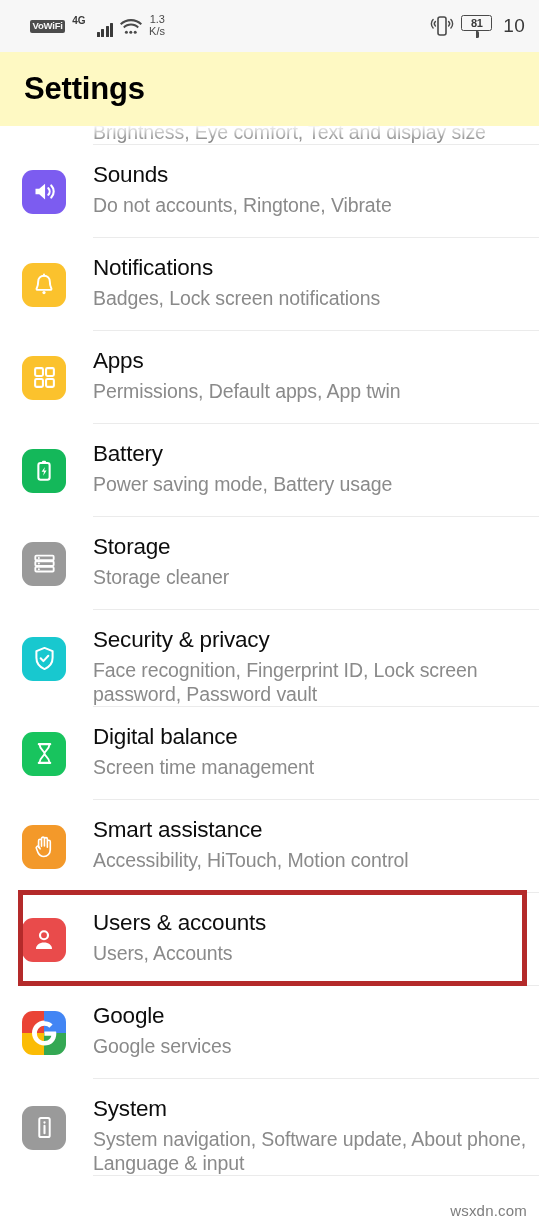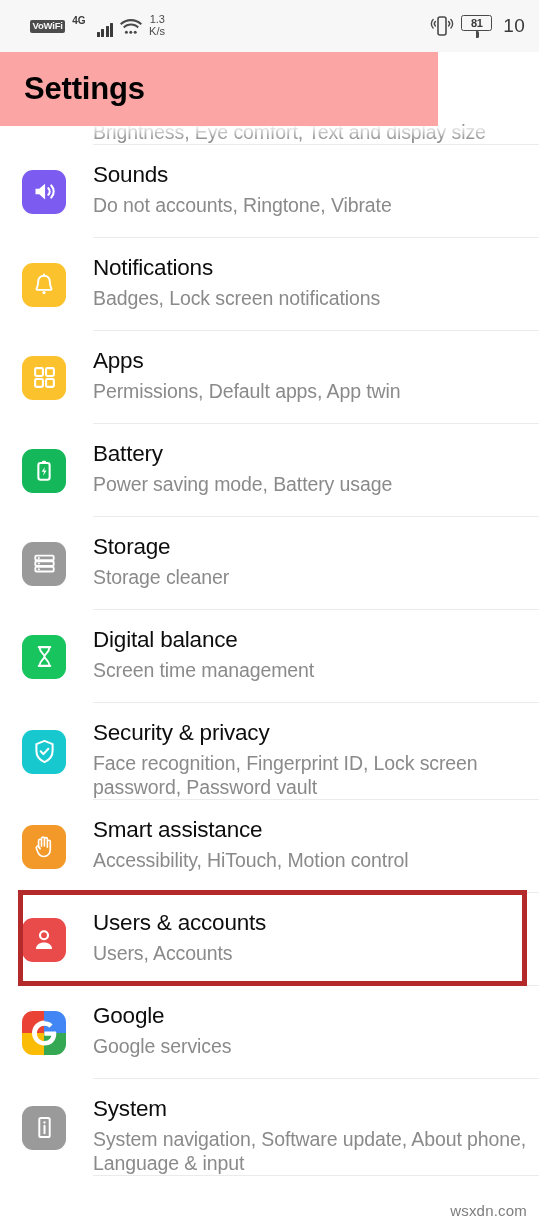--- a/index.html
+++ b/index.html
@@ -65,22 +65,22 @@
     display:flex; align-items:center; justify-content:center;
     font-size: 11px; font-weight: bold; color:#3a3a3a;
     letter-spacing: -0.3px;
   }
   .batt-tip { width:2.5px; height:7px; background:#4a4a4a; border-radius:0 1.5px 1.5px 0; margin-left:1px;}
   .clock { font-size:19px; color:#3a3a3a; margin-left:4px; letter-spacing:0.3px;}
 
   
   #header {
     position: absolute; top: 52px; left: 0;
-    width: 438px; height: 74px;
-    background: #fca5a5;
+    width: 539px; height: 74px;
+    background: #fef9c3;
     z-index: 5;
     display: flex; align-items: center;
   }
   #page-title {
     font-size: 31px; color: #000; font-weight: bold;
     margin-left: 24px; letter-spacing: -0.2px;
   }
 
   
   #list {
@@ -290,45 +290,45 @@
           </div>
         </div>
         <div class="txt-cell">
           <div class="t-title">Storage</div>
           <div class="t-sub">Storage cleaner</div>
         </div>
         <div class="divider"></div>
       </div>
       <div class="row">
         <div class="icon-cell">
+          <div class="ico" style="background: rgb(24, 200, 207);">
+            <svg width="27" height="27" viewBox="0 0 24 24">
+              <path d="M12 2.6l7.2 2.8v6c0 4.6-3.1 8.3-7.2 10-4.1-1.7-7.2-5.4-7.2-10v-6z" fill="none" stroke="white" stroke-width="1.8" stroke-linejoin="round"></path>
+              <path d="M8.6 11.8l2.4 2.5 4.4-4.7" fill="none" stroke="white" stroke-width="1.8" stroke-linecap="round" stroke-linejoin="round"></path>
+            </svg>
+          </div>
+        </div>
+        <div class="txt-cell">
+          <div class="t-title">Security &amp; privacy</div>
+          <div class="t-sub">Face recognition, Fingerprint ID, Lock screen password, Password vault</div>
+        </div>
+        <div class="divider"></div>
+      </div>
+      <div class="row">
+        <div class="icon-cell">
           <div class="ico" style="background: rgb(24, 196, 94);">
             <svg width="25" height="25" viewBox="0 0 24 24">
               <path d="M6.5 3h11M6.5 21h11" stroke="white" stroke-width="2" stroke-linecap="round"></path>
               <path d="M7.3 3.4c0 4.5 4.7 6 4.7 8.6 0 2.6-4.7 4.1-4.7 8.6M16.7 3.4c0 4.5-4.7 6-4.7 8.6 0 2.6 4.7 4.1 4.7 8.6" fill="none" stroke="white" stroke-width="1.8"></path>
             </svg>
           </div>
         </div>
         <div class="txt-cell">
           <div class="t-title">Digital balance</div>
           <div class="t-sub">Screen time management</div>
-        </div>
-        <div class="divider"></div>
-      </div>
-      <div class="row">
-        <div class="icon-cell">
-          <div class="ico" style="background: rgb(24, 200, 207);">
-            <svg width="27" height="27" viewBox="0 0 24 24">
-              <path d="M12 2.6l7.2 2.8v6c0 4.6-3.1 8.3-7.2 10-4.1-1.7-7.2-5.4-7.2-10v-6z" fill="none" stroke="white" stroke-width="1.8" stroke-linejoin="round"></path>
-              <path d="M8.6 11.8l2.4 2.5 4.4-4.7" fill="none" stroke="white" stroke-width="1.8" stroke-linecap="round" stroke-linejoin="round"></path>
-            </svg>
-          </div>
-        </div>
-        <div class="txt-cell">
-          <div class="t-title">Security &amp; privacy</div>
-          <div class="t-sub">Face recognition, Fingerprint ID, Lock screen password, Password vault</div>
         </div>
         <div class="divider"></div>
       </div>
       <div class="row">
         <div class="icon-cell">
           <div class="ico" style="background: rgb(243, 153, 42);">
             <svg width="26" height="26" viewBox="0 0 24 24">
               <path d="M7 12.5V6.2c0-.8.6-1.4 1.3-1.4.8 0 1.4.6 1.4 1.4v5M9.7 11V4.3c0-.8.6-1.4 1.4-1.4.7 0 1.3.6 1.3 1.4V11M12.4 11V4.8c0-.8.6-1.4 1.4-1.4.7 0 1.3.6 1.3 1.4V12M15.1 12.2V7.2c0-.8.6-1.4 1.3-1.4.8 0 1.4.6 1.4 1.4v7c0 3.8-2.5 6.6-6 6.6-2.5 0-4.2-1.3-5.2-3.3L5 13.4c-.4-.8-.1-1.6.6-2 .7-.4 1.5-.1 1.9.6l.9 1.7" fill="none" stroke="white" stroke-width="1.5" stroke-linecap="round" stroke-linejoin="round"></path>
             </svg>
           </div>

